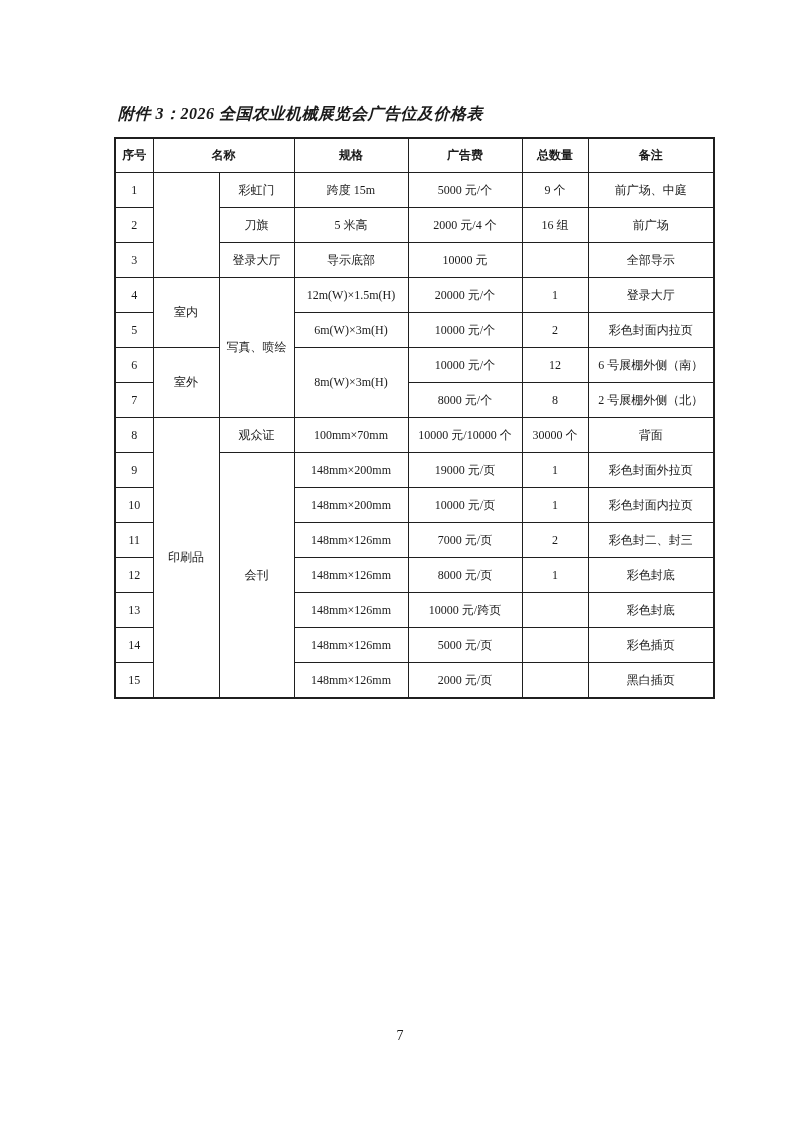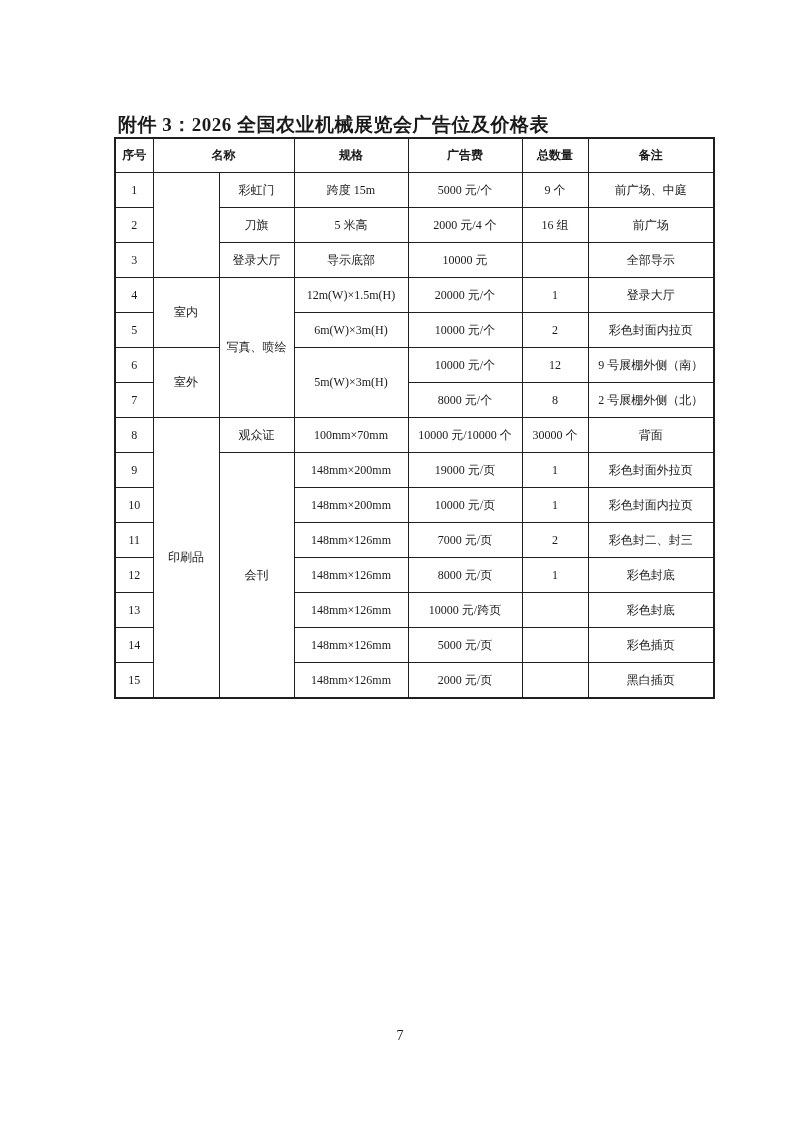--- a/index.html
+++ b/index.html
@@ -12,25 +12,26 @@
     width: 800px;
     height: 1131px;
     background: #ffffff;
     font-family: "Liberation Serif", "DejaVu Serif", serif;
     color: #1a1a1a;
     overflow: hidden;
   }
   .doc-title {
     position: absolute;
     left: 118px;
-    top: 112px;
-    font-size: 19px;
+    top: 104px;
+    font-size: 16px;
     font-weight: bold;
     letter-spacing: 0.5px;
     white-space: nowrap;
+    font-style: italic;
   }
   .price-table {
     position: absolute;
     left: 114px;
     top: 137px;
     border-collapse: collapse;
     table-layout: fixed;
     width: 599px;
     border: 2px solid #1f1f1f;
   }
@@ -124,24 +125,24 @@
       <tr>
         <td>5</td>
         <td>6m(W)×3m(H)</td>
         <td>10000 元/个</td>
         <td>2</td>
         <td>彩色封面内拉页</td>
       </tr>
       <tr>
         <td>6</td>
         <td rowspan="2">室外</td>
-        <td rowspan="2">5m(W)×3m(H)</td>
+        <td rowspan="2">8m(W)×3m(H)</td>
         <td>10000 元/个</td>
         <td>12</td>
-        <td>9 号展棚外侧（南）</td>
+        <td>6 号展棚外侧（南）</td>
       </tr>
       <tr>
         <td>7</td>
         <td>8000 元/个</td>
         <td>8</td>
         <td>2 号展棚外侧（北）</td>
       </tr>
       <tr>
         <td>8</td>
         <td rowspan="8">印刷品</td>

